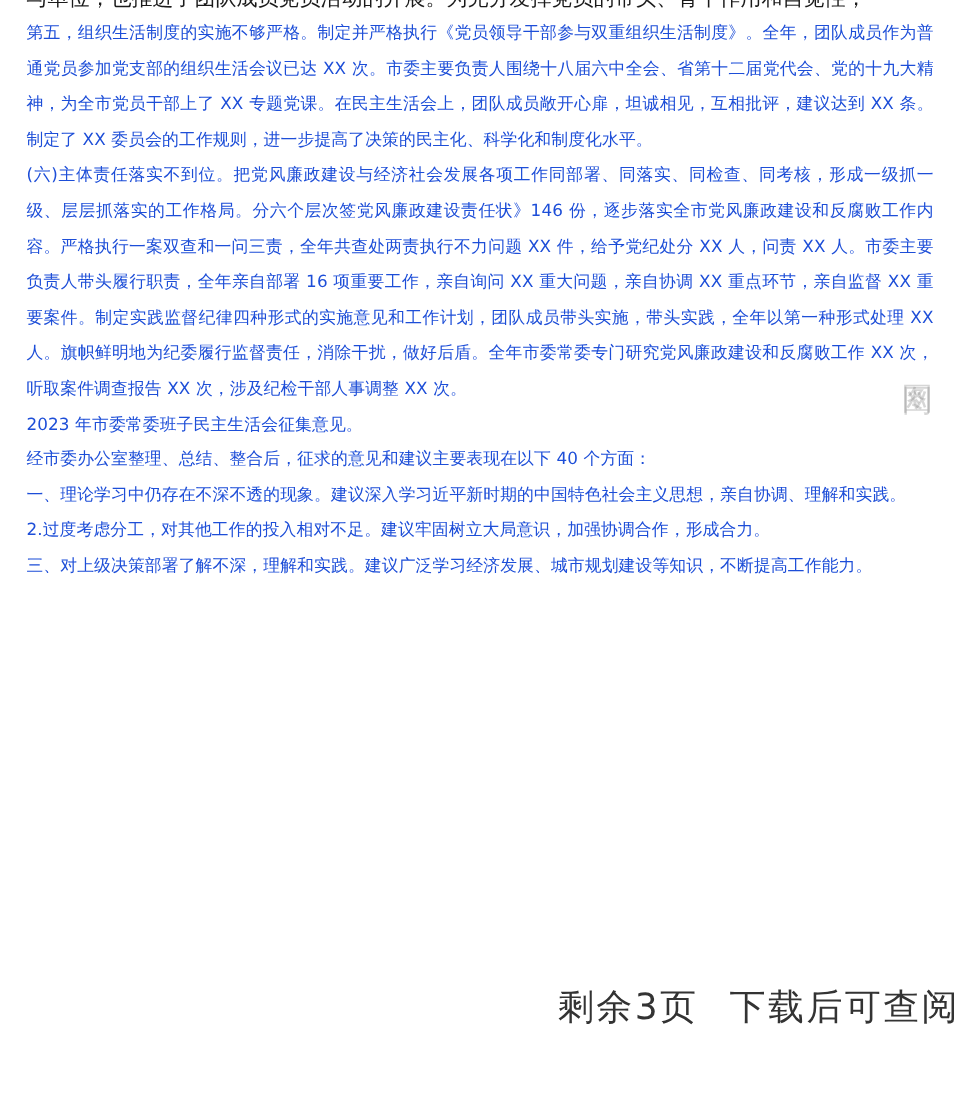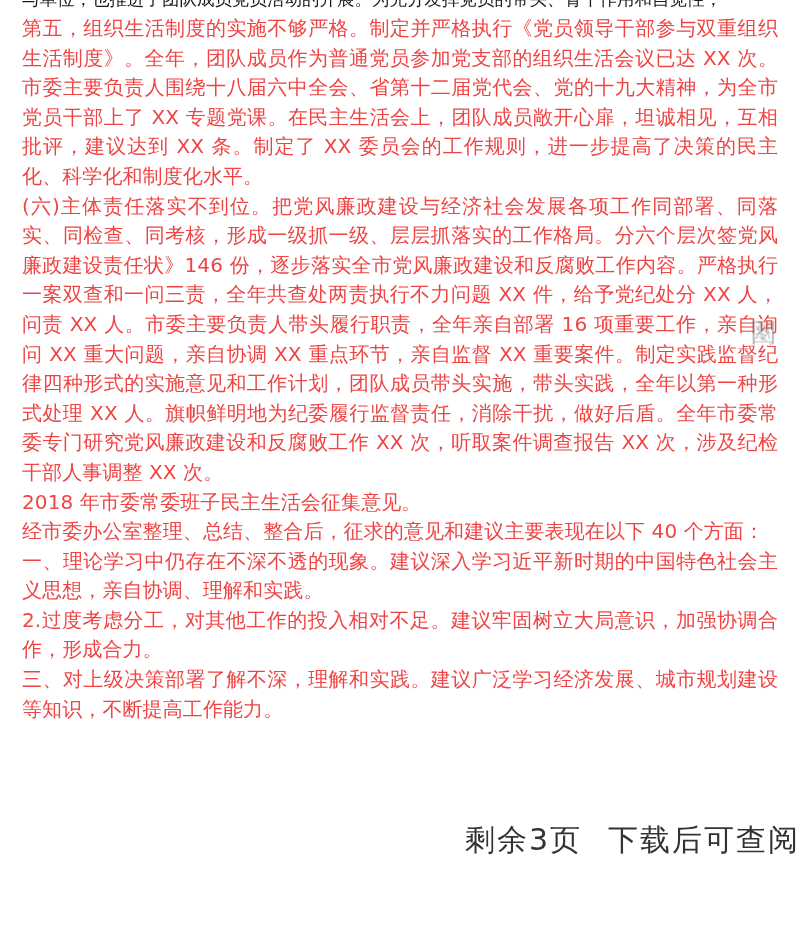--- a/index.html
+++ b/index.html
@@ -40,23 +40,23 @@
     left: 0;
     width: 756px;
     font-size: 17.5px;
     line-height: 26px;
     color: #1a1a1a;
     white-space: nowrap;
     text-align: justify;
   }
   p.para {
     margin: 0;
-    font-size: 20px;
+    font-size: 14px;
     line-height: 29.6px;
-    color: #ef4444;
+    color: #1d4ed8;
     text-align: justify;
     text-justify: inter-ideograph;
     letter-spacing: 0.1px;
   }
   .footer-note {
     position: absolute;
     left: 0;
     top: 820px;
     width: 800px;
     text-align: right;
@@ -90,21 +90,21 @@
 <div class="page">
 
   <div class="doc-body">
 
     <div class="clipped-line">
       <div class="inner">与单位，也推进了团队成员党员活动的开展。为充分发挥党员的带头、骨干作用和自觉性，</div>
     </div>
 
     <p class="para">第五，组织生活制度的实施不够严格。制定并严格执行《党员领导干部参与双重组织生活制度》。全年，团队成员作为普通党员参加党支部的组织生活会议已达 XX 次。市委主要负责人围绕十八届六中全会、省第十二届党代会、党的十九大精神，为全市党员干部上了 XX 专题党课。在民主生活会上，团队成员敞开心扉，坦诚相见，互相批评，建议达到 XX 条。制定了 XX 委员会的工作规则，进一步提高了决策的民主化、科学化和制度化水平。</p>
     <p class="para">(六)主体责任落实不到位。把党风廉政建设与经济社会发展各项工作同部署、同落实、同检查、同考核，形成一级抓一级、层层抓落实的工作格局。分六个层次签党风廉政建设责任状》146 份，逐步落实全市党风廉政建设和反腐败工作内容。严格执行一案双查和一问三责，全年共查处两责执行不力问题 XX 件，给予党纪处分 XX 人，问责 XX 人。市委主要负责人带头履行职责，全年亲自部署 16 项重要工作，亲自询问 XX 重大问题，亲自协调 XX 重点环节，亲自监督 XX 重要案件。制定实践监督纪律四种形式的实施意见和工作计划，团队成员带头实施，带头实践，全年以第一种形式处理 XX 人。旗帜鲜明地为纪委履行监督责任，消除干扰，做好后盾。全年市委常委专门研究党风廉政建设和反腐败工作 XX 次，听取案件调查报告 XX 次，涉及纪检干部人事调整 XX 次。</p>
-    <p class="para">2018 年市委常委班子民主生活会征集意见。</p>
+    <p class="para">2023 年市委常委班子民主生活会征集意见。</p>
     <p class="para">经市委办公室整理、总结、整合后，征求的意见和建议主要表现在以下 40 个方面：</p>
     <p class="para">一、理论学习中仍存在不深不透的现象。建议深入学习近平新时期的中国特色社会主义思想，亲自协调、理解和实践。</p>
     <p class="para">2.过度考虑分工，对其他工作的投入相对不足。建议牢固树立大局意识，加强协调合作，形成合力。</p>
     <p class="para">三、对上级决策部署了解不深，理解和实践。建议广泛学习经济发展、城市规划建设等知识，不断提高工作能力。</p>
 
   </div>
 
   <div class="watermark">图网</div>
 
   <div class="footer-note">

